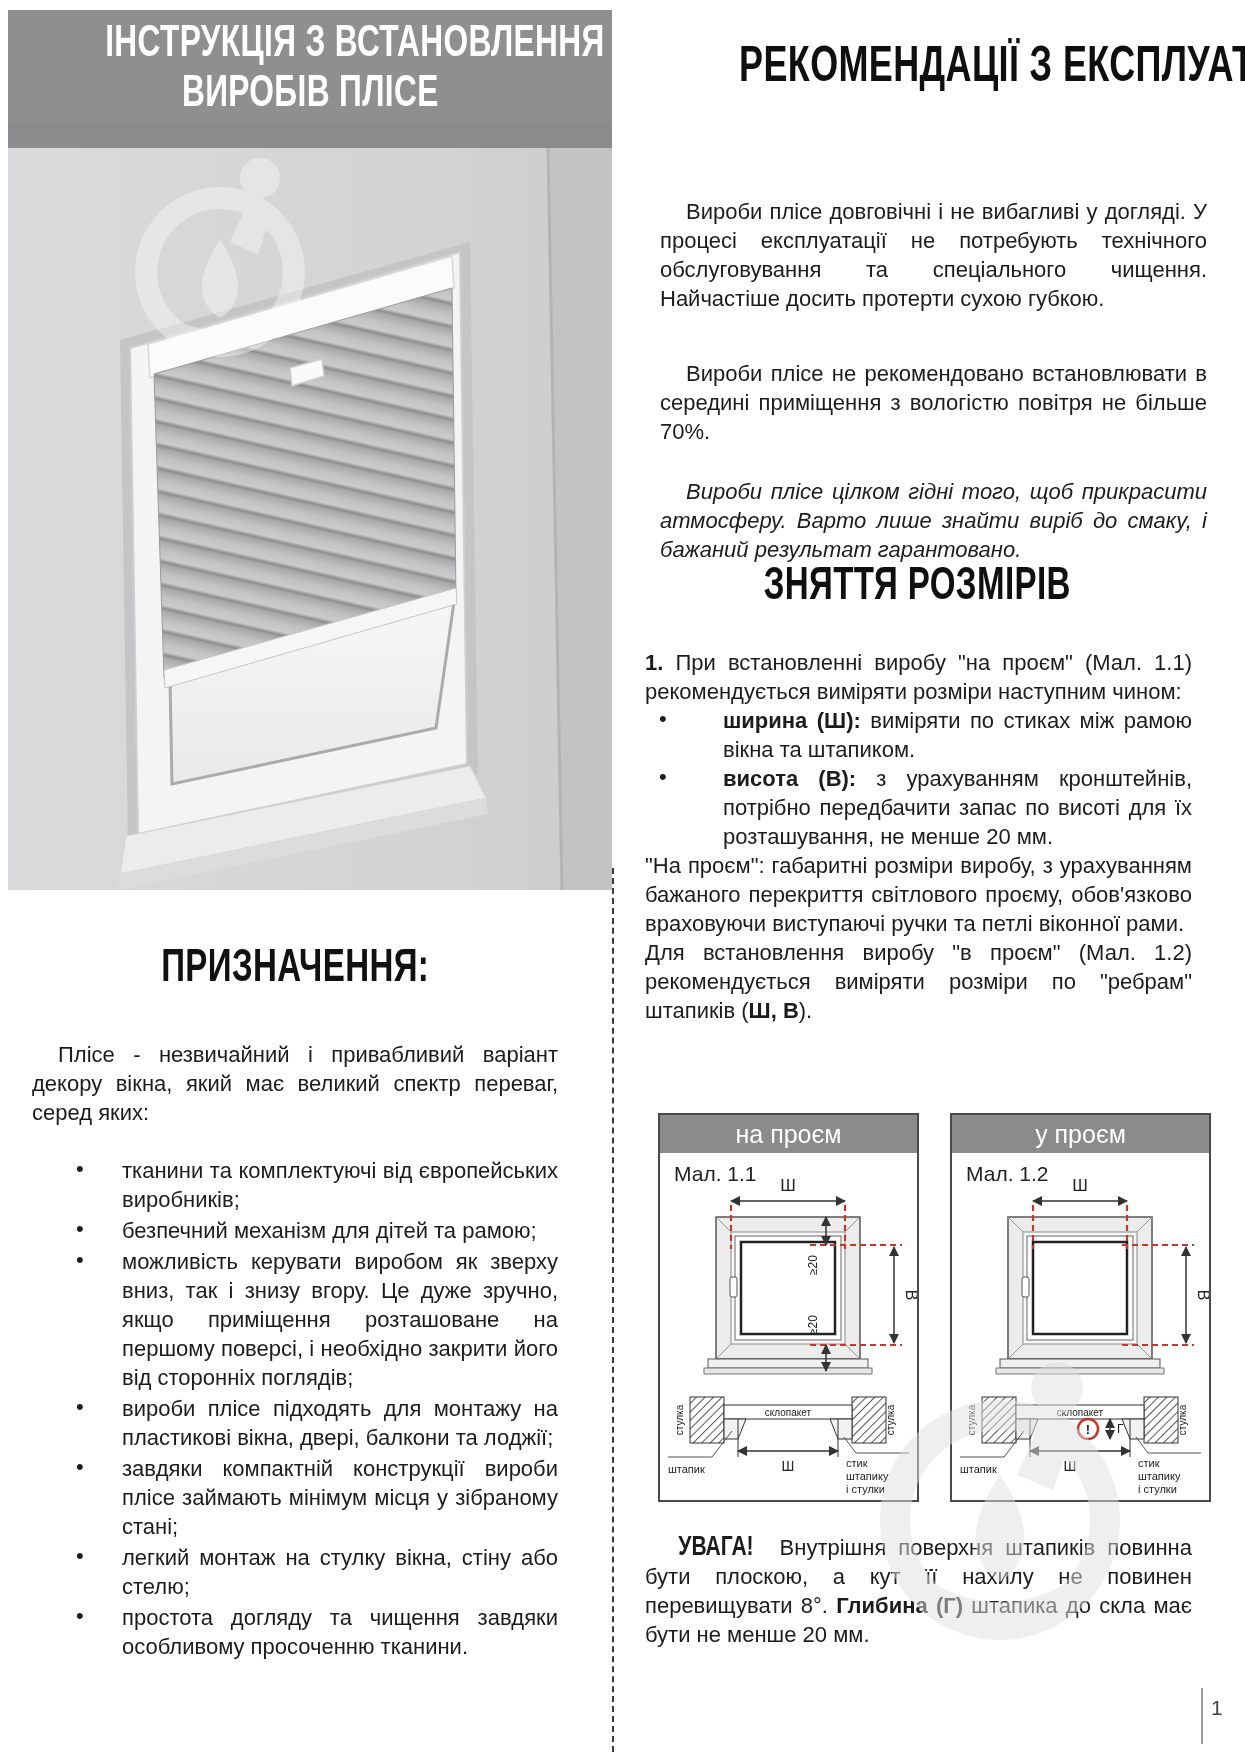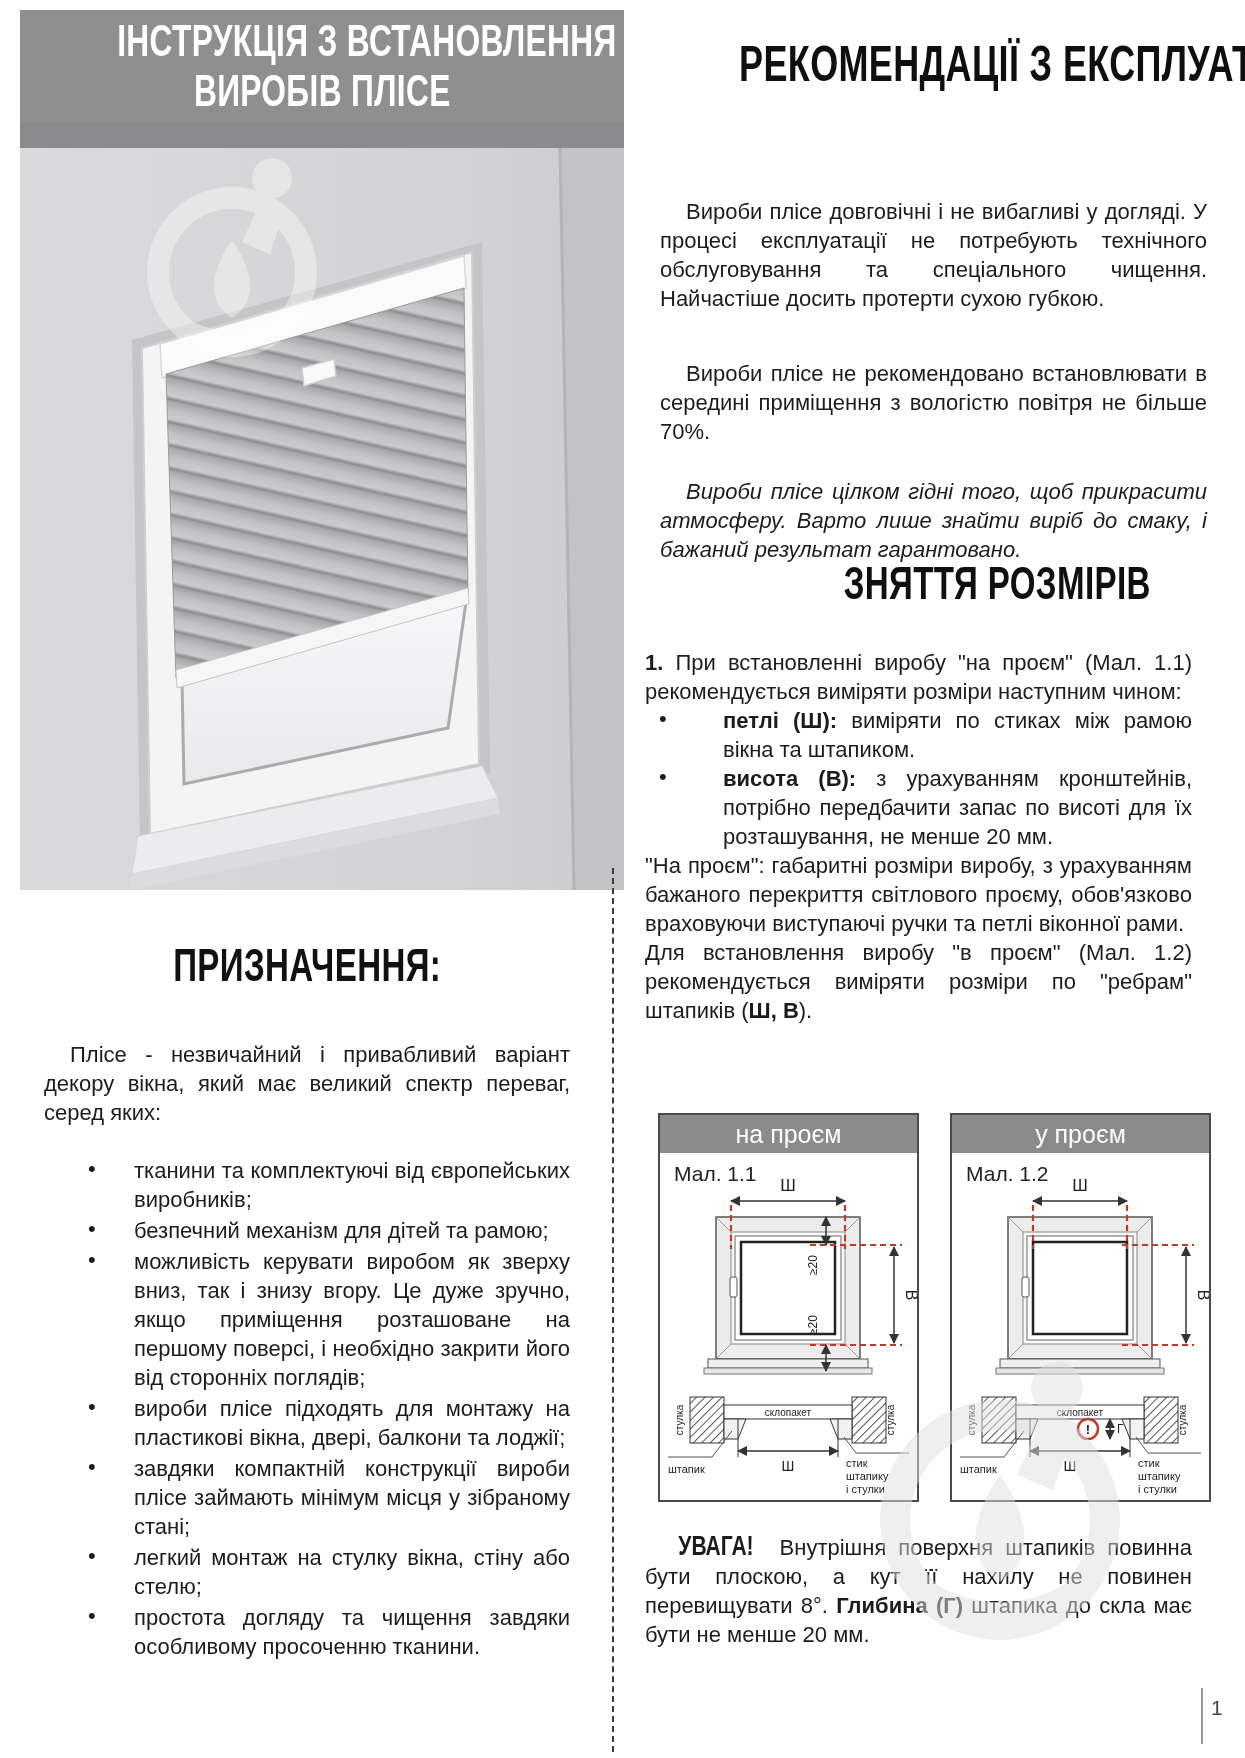--- a/index.html
+++ b/index.html
@@ -6,21 +6,21 @@
   .page {
     position:relative; width:1245px; height:1758px; background:#ffffff;
     font-family:"Liberation Sans","DejaVu Sans",sans-serif; color:#1c1c1e;
     overflow:hidden;
   }
   .cond {
     display:inline-block; transform:scaleX(0.72); transform-origin:50% 50%;
     font-weight:bold; white-space:nowrap; letter-spacing:0.5px;
   }
   
-  .left-col { position:absolute; left:12px; top:0; width:724px; height:1758px; }
+  .left-col { position:absolute; left:0; top:0; width:724px; height:1758px; }
   .left-header {
     position:absolute; left:8px; top:10px; width:604px; height:112px;
     background:#8f8f90; color:#fff; text-align:center; padding-top:6px; box-sizing:border-box;
   }
   .left-header .hl { font-size:44px; line-height:50px; }
   .photo-wrap { position:absolute; left:8px; top:122px; width:604px; height:768px; }
   .purpose-heading { position:absolute; left:30px; top:938px; width:530px; text-align:center; font-size:46px; color:#111; }
   .body-text { font-size:22px; line-height:29px; text-align:justify; color:#1c1c1e; }
   .purpose-intro { position:absolute; left:32px; top:1040px; width:526px; text-indent:26px; margin:0; }
   .purpose-list { position:absolute; left:32px; top:1156px; width:526px; margin:0; padding:0; list-style:none; }
@@ -28,21 +28,21 @@
   .purpose-list .dot { position:absolute; left:44px; top:-2px; }
   
   .divider { position:absolute; left:612px; top:868px; height:884px; width:0; border-left:2px dashed #3a3a3a; }
   
   .right-col { position:absolute; left:625px; top:0; width:585px; height:1758px; }
   .care-heading { position:absolute; left:0; top:36px; width:585px; text-align:center; font-size:50px; line-height:56px; color:#0f0f10; }
   .rp { position:absolute; left:20px; width:547px; margin:15px; }
   .rp1 { top:182px; text-indent:26px; }
   .rp2 { top:344px; text-indent:26px; }
   .rp3 { top:462px; text-indent:26px; font-style:italic; }
-  .meas-heading { position:absolute; left:0; top:556px; width:585px; text-align:right; font-size:46px; color:#0f0f10; }
+  .meas-heading { position:absolute; left:0; top:556px; width:585px; text-align:center; font-size:46px; color:#0f0f10; }
   .meas-body { position:absolute; left:20px; top:648px; width:547px; }
   .meas-body p { margin:0; }
   .meas-list { margin:0; padding:0; list-style:none; }
   .meas-list li { position:relative; padding-left:78px; }
   .meas-list .dot { position:absolute; left:14px; top:-2px; }
   .b { font-weight:bold; }
   
   .diagrams { position:absolute; left:33px; top:1113px; display:flex; gap:31px; }
   .dbox { width:257px; border:2px solid #4a4a4a; background:#fff; box-sizing:content-box; }
   .dbox-h {
@@ -141,21 +141,21 @@
 
     <p class="body-text rp rp1">Вироби плісе довговічні і не вибагливі у догляді. У процесі експлуатації не потребують технічного обслуговування та спеціального чищення. Найчастіше досить протерти сухою губкою.</p>
     <p class="body-text rp rp2">Вироби плісе не рекомендовано встановлювати в середині приміщення з вологістю повітря не більше 70%.</p>
     <p class="body-text rp rp3">Вироби плісе цілком гідні того, щоб прикрасити атмосферу. Варто лише знайти виріб до смаку, і бажаний результат гарантовано.</p>
 
     <div class="meas-heading"><span class="cond">ЗНЯТТЯ РОЗМІРІВ</span></div>
 
     <div class="meas-body body-text">
       <p><span class="b">1.</span> <span>При встановленні виробу "на проєм" (Мал. 1.1) рекомендується виміряти розміри наступним чином:</span></p>
       <ul class="meas-list">
-        <li><span class="dot">•</span><span class="b">петлі (Ш):</span> <span>виміряти по стиках між рамою вікна та штапиком.</span></li>
+        <li><span class="dot">•</span><span class="b">ширина (Ш):</span> <span>виміряти по стиках між рамою вікна та штапиком.</span></li>
         <li><span class="dot">•</span><span class="b">висота (В):</span> <span>з урахуванням кронштейнів, потрібно передбачити запас по висоті для їх розташування, не менше 20 мм.</span></li>
       </ul>
       <p>"На проєм": габаритні розміри виробу, з урахуванням бажаного перекриття світлового проєму, обов'язково враховуючи виступаючі ручки та петлі віконної рами.</p>
       <p><span>Для встановлення виробу "в проєм" (Мал. 1.2) рекомендується виміряти розміри по "ребрам" штапиків (</span><span class="b">Ш, В</span><span>).</span></p>
     </div>
 
     <div class="diagrams">
 
       <div class="dbox">
         <div class="dbox-h">на проєм</div>

